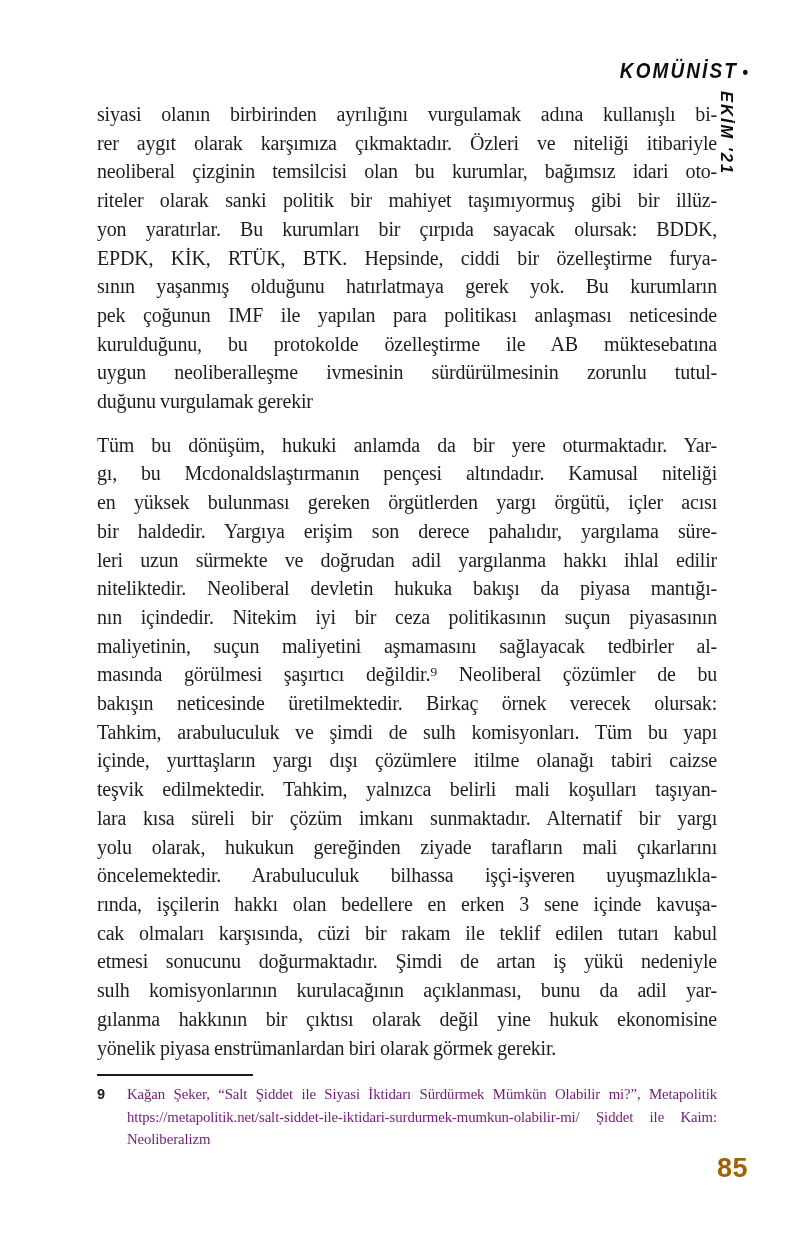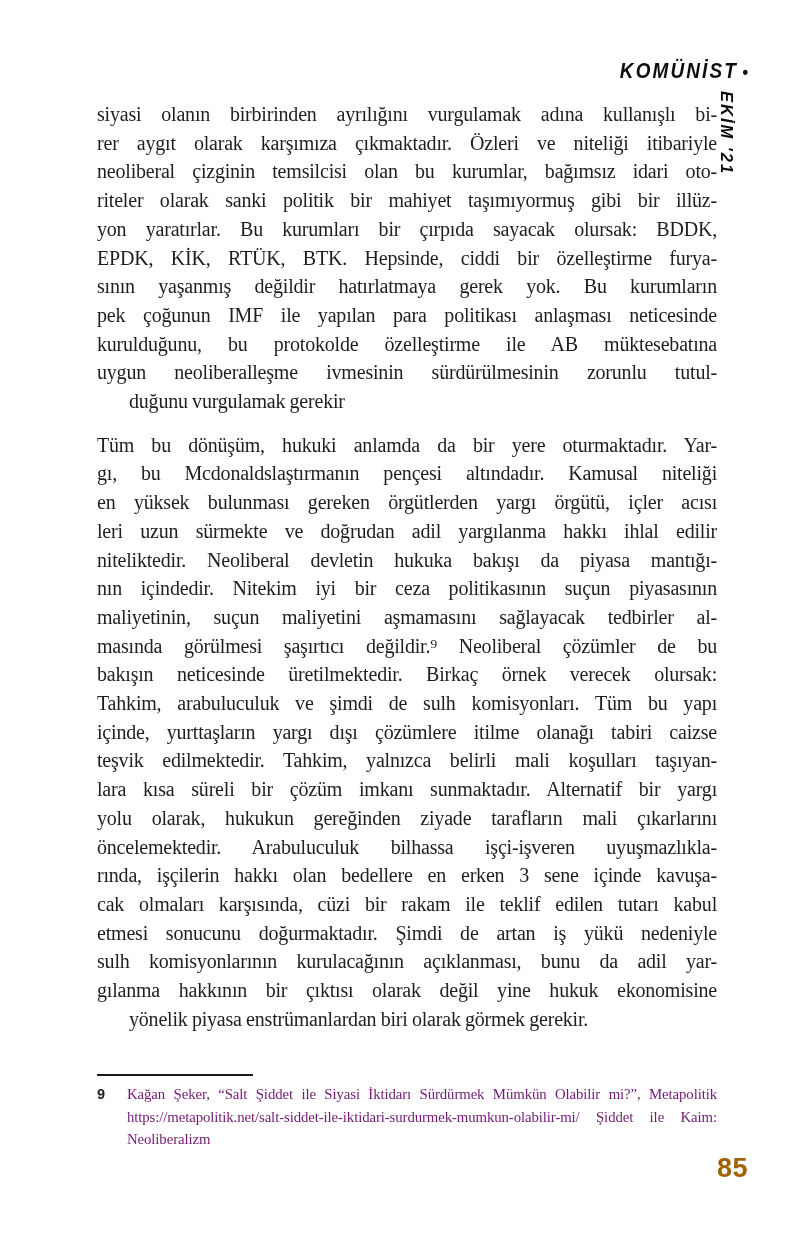--- a/index.html
+++ b/index.html
@@ -53,21 +53,21 @@
   }
   .paragraph + .paragraph { margin-top: 15px; }
   .line {
     font-size: 20px;
     line-height: 28.7px;
     letter-spacing: -0.2px;
     word-spacing: -0.5px;
     text-align: justify;
     text-align-last: justify;
   }
-  .line.para-last { text-align-last: left; margin-left: 32px; }
+  .line.para-last { text-align-last: left; }
 
   
   .footnote-rule {
     position: absolute;
     left: 97px;
     top: 1074px;
     width: 156px;
     height: 0;
     border-top: 2px solid #1c1c1c;
   }
@@ -121,30 +121,31 @@
   <div class="issue-vertical">EKİM '21</div>
 
   <div class="text-block">
       <div class="paragraph">
         <div class="line">siyasi olanın birbirinden ayrılığını vurgulamak adına kullanışlı bi-</div>
         <div class="line">rer aygıt olarak karşımıza çıkmaktadır. Özleri ve niteliği itibariyle</div>
         <div class="line">neoliberal çizginin temsilcisi olan bu kurumlar, bağımsız idari oto-</div>
         <div class="line">riteler olarak sanki politik bir mahiyet taşımıyormuş gibi bir illüz-</div>
         <div class="line">yon yaratırlar. Bu kurumları bir çırpıda sayacak olursak: BDDK,</div>
         <div class="line">EPDK, KİK, RTÜK, BTK. Hepsinde, ciddi bir özelleştirme furya-</div>
-        <div class="line">sının yaşanmış değildir hatırlatmaya gerek yok. Bu kurumların</div>
+        <div class="line">sının yaşanmış olduğunu hatırlatmaya gerek yok. Bu kurumların</div>
         <div class="line">pek çoğunun IMF ile yapılan para politikası anlaşması neticesinde</div>
         <div class="line">kurulduğunu, bu protokolde özelleştirme ile AB müktesebatına</div>
         <div class="line">uygun neoliberalleşme ivmesinin sürdürülmesinin zorunlu tutul-</div>
         <div class="line para-last">duğunu vurgulamak gerekir</div>
       </div>
       <div class="paragraph">
         <div class="line">Tüm bu dönüşüm, hukuki anlamda da bir yere oturmaktadır. Yar-</div>
         <div class="line">gı, bu Mcdonaldslaştırmanın pençesi altındadır. Kamusal niteliği</div>
         <div class="line">en yüksek bulunması gereken örgütlerden yargı örgütü, içler acısı</div>
+        <div class="line">bir haldedir. Yargıya erişim son derece pahalıdır, yargılama süre-</div>
         <div class="line">leri uzun sürmekte ve doğrudan adil yargılanma hakkı ihlal edilir</div>
         <div class="line">niteliktedir. Neoliberal devletin hukuka bakışı da piyasa mantığı-</div>
         <div class="line">nın içindedir. Nitekim iyi bir ceza politikasının suçun piyasasının</div>
         <div class="line">maliyetinin, suçun maliyetini aşmamasını sağlayacak tedbirler al-</div>
         <div class="line">masında görülmesi şaşırtıcı değildir.⁹ Neoliberal çözümler de bu</div>
         <div class="line">bakışın neticesinde üretilmektedir. Birkaç örnek verecek olursak:</div>
         <div class="line">Tahkim, arabuluculuk ve şimdi de sulh komisyonları. Tüm bu yapı</div>
         <div class="line">içinde, yurttaşların yargı dışı çözümlere itilme olanağı tabiri caizse</div>
         <div class="line">teşvik edilmektedir. Tahkim, yalnızca belirli mali koşulları taşıyan-</div>
         <div class="line">lara kısa süreli bir çözüm imkanı sunmaktadır. Alternatif bir yargı</div>

